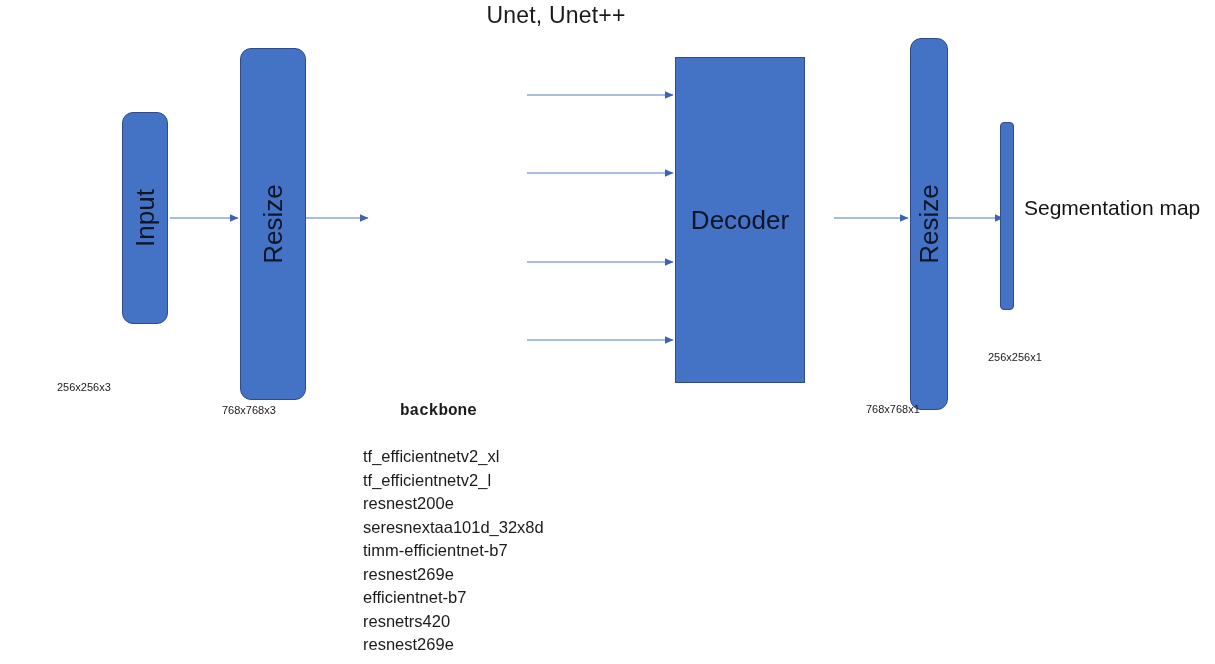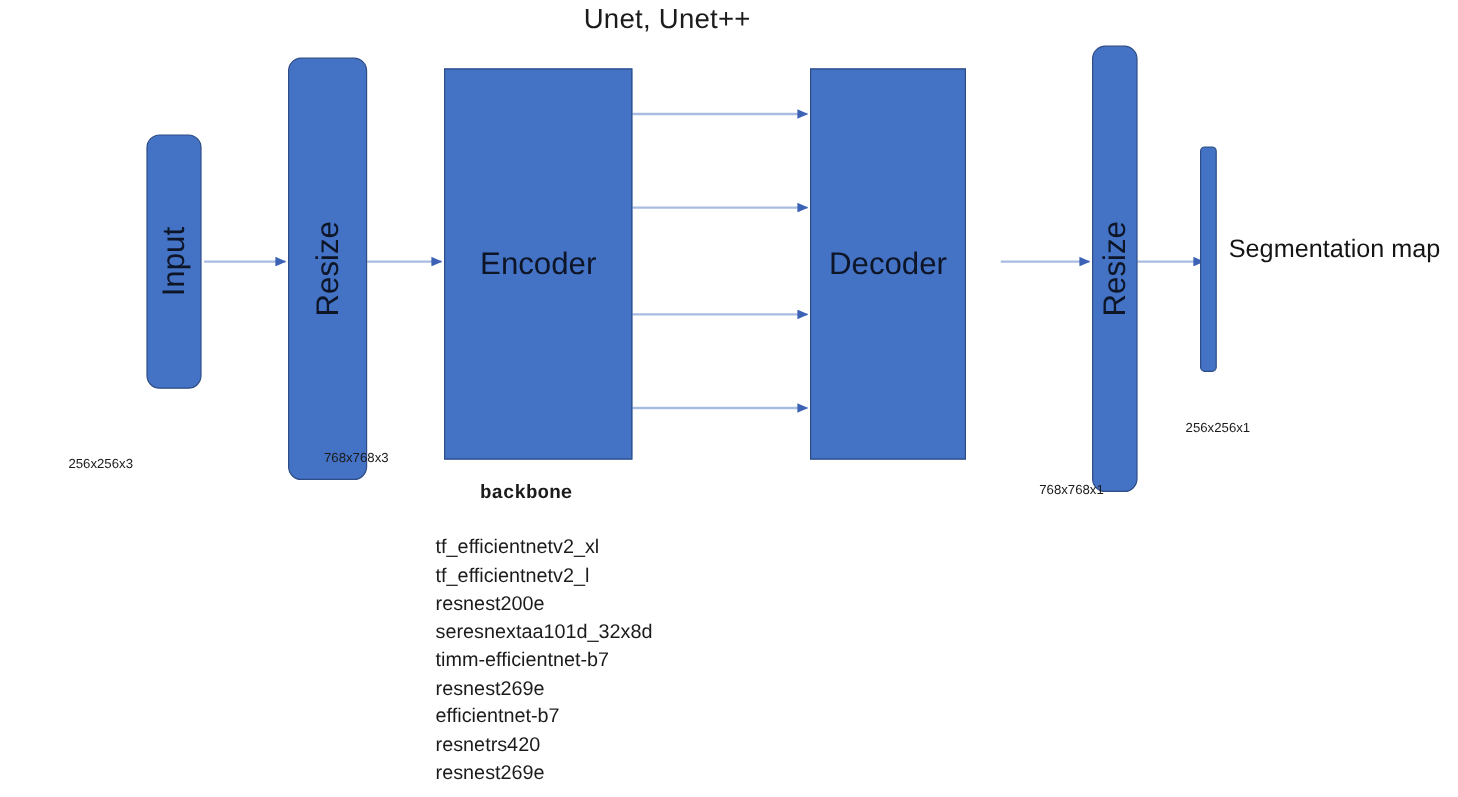--- a/index.html
+++ b/index.html
@@ -131,25 +131,22 @@
   </svg>
 
   <div class="block rounded" style="left:122px; top:112px; width:46px; height:212px;">
     <span class="block-label-v">Input</span>
   </div>
   <div class="caption" style="left:57px; top:381px;text-align:center;">256x256x3</div>
 
   <div class="block rounded" style="left:240px; top:48px; width:66px; height:352px;">
     <span class="block-label-v">Resize</span>
   </div>
-  <div class="caption" style="left:222px; top:376px;margin-left:48px;">768x768x3</div>
+  <div class="caption" style="left:222px; top:404px;">768x768x3</div>
 
-  <div class="block sharp" style="left:370px; top:57px; width:157px; height:326px;">
-    <span class="block-label-h">Encoder</span>
-  </div>
 
   <div class="block sharp" style="left:675px; top:57px; width:130px; height:326px;">
     <span class="block-label-h">Decoder</span>
   </div>
 
   <div class="caption bold" style="left:400px; top:402px;">backbone</div>
 
   <div id="backbone-list">
     <div class="backbone-item">tf_efficientnetv2_xl</div>
     <div class="backbone-item">tf_efficientnetv2_l</div>

